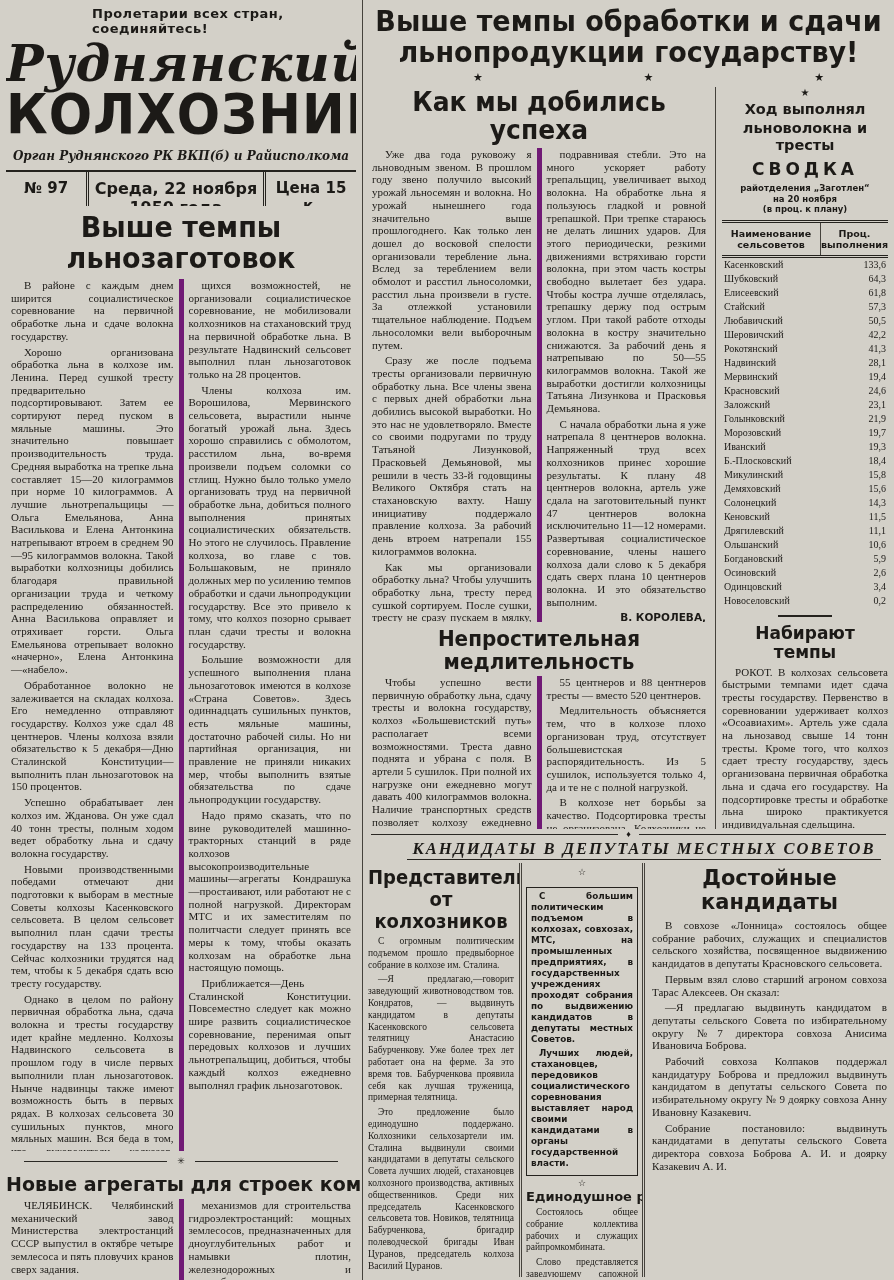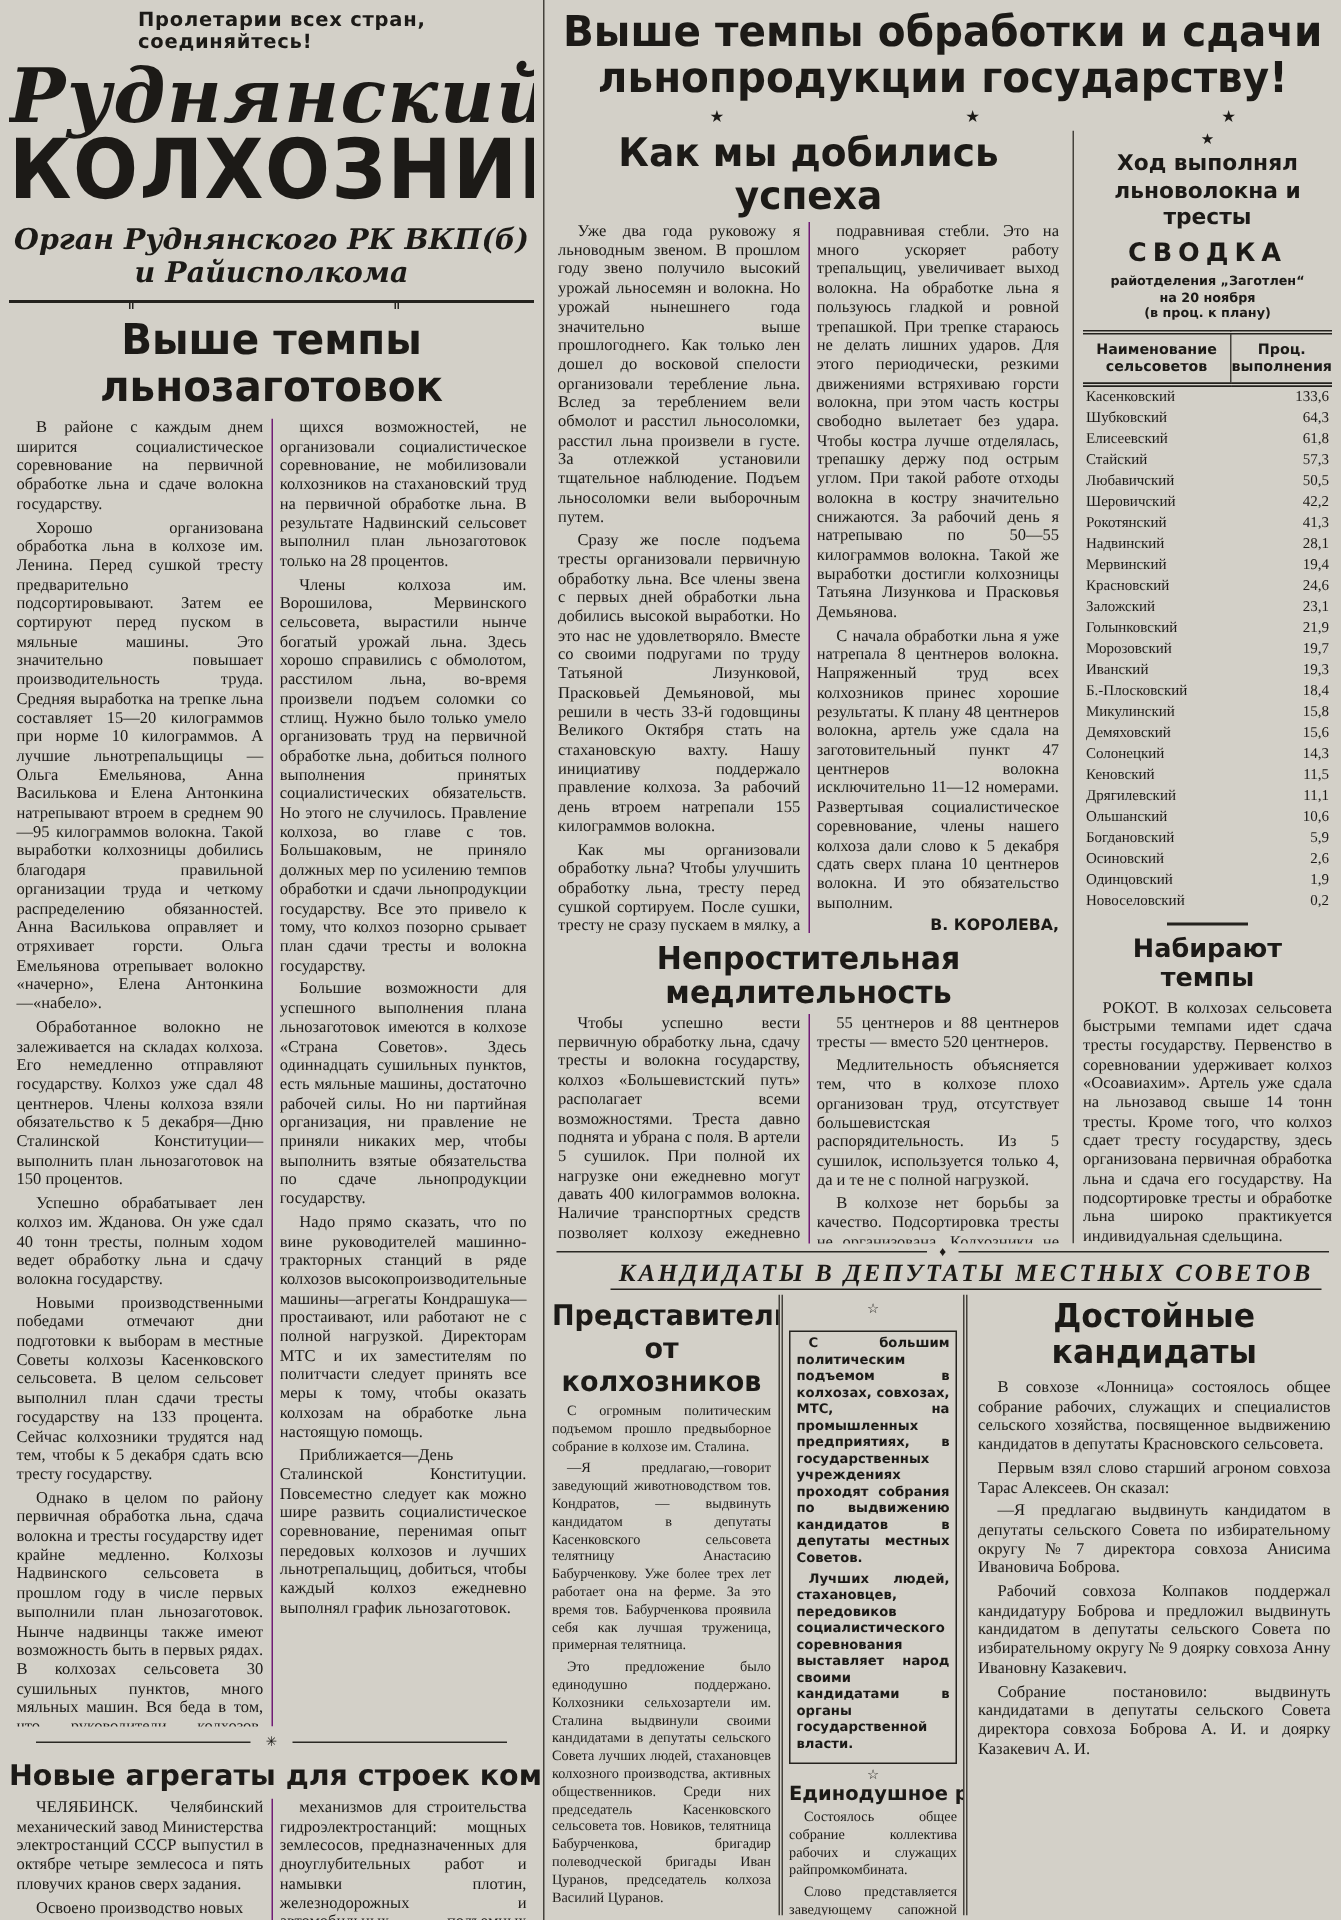--- a/index.html
+++ b/index.html
@@ -17,35 +17,35 @@
 
   
   .masthead{height:206px;overflow:hidden;}
   .slogan{font-family:"DejaVu Sans",sans-serif;font-weight:bold;font-size:13px;
           padding:6px 2px 0 86px;letter-spacing:.5px;}
   .title-script{font-family:"DejaVu Serif",serif;font-style:italic;font-weight:bold;
           font-size:50px;line-height:52px;text-align:center;letter-spacing:1px;margin-top:2px;}
   .title-caps{font-family:"DejaVu Sans",sans-serif;font-weight:bold;font-size:51px;
           line-height:50px;text-align:center;letter-spacing:1px;transform:scaleY(1.08);}
   .organ{font-family:"DejaVu Serif",serif;font-style:italic;font-weight:bold;
-          font-size:19px;text-align:center;margin-top:9px;}
+          font-size:12px;text-align:center;margin-top:9px;}
   .dateline{display:flex;align-items:stretch;margin-top:7px;
           border-top:2px solid #24221e;border-bottom:4px solid #24221e;}
   .dateline>div{font-family:"DejaVu Sans",sans-serif;font-weight:bold;
           padding:7px 2px;text-align:center;}
   .issue{width:76px;font-size:15px;}
   .date{flex:1;font-size:16px;border-left:3px double #24221e;border-right:3px double #24221e;}
   .price{width:86px;font-size:15px;}
 
   
   .para{font-size:11px;line-height:12.7px;text-align:justify;text-indent:13px;
         margin:0 0 3px 0;}
   .twocol{display:flex;overflow:hidden;}
   .tcol{flex:1;padding:0 5px;overflow:hidden;}
-  .tcol + .tcol{border-left:1px solid #701a75;}
+  .tcol + .tcol{border-left:5px solid #701a75;}
 
   h1,h2,h3,h4{font-family:"DejaVu Sans",sans-serif;margin:0;text-align:center;}
   .lead-title{font-size:27px;line-height:30px;padding:7px 0 6px 0;transform:scaleY(1.05);}
   .lead-body{height:872px;}
 
   .star-divider{display:flex;align-items:center;height:16px;margin:2px 18px;}
   .star-divider .ln{flex:1;border-top:1px solid #2a2824;}
   .star-divider .st{padding:0 10px;font-size:9px;}
 
   .nu-title{font-size:19px;line-height:22px;padding:2px 0 4px 0;white-space:nowrap;}
@@ -323,21 +323,21 @@
               <tr>
                 <td class="cell-name">Богдановский</td>
                 <td class="cell-val">5,9</td>
               </tr>
               <tr>
                 <td class="cell-name">Осиновский</td>
                 <td class="cell-val">2,6</td>
               </tr>
               <tr>
                 <td class="cell-name">Одинцовский</td>
-                <td class="cell-val">1,9</td>
+                <td class="cell-val">3,4</td>
               </tr>
               <tr>
                 <td class="cell-name">Новоселовский</td>
                 <td class="cell-val">0,2</td>
               </tr>
             </tbody>
         </table>
         <div class="short-rule"></div>
         <div>
           <h3 class="tempo-title">Набирают темпы</h3>

